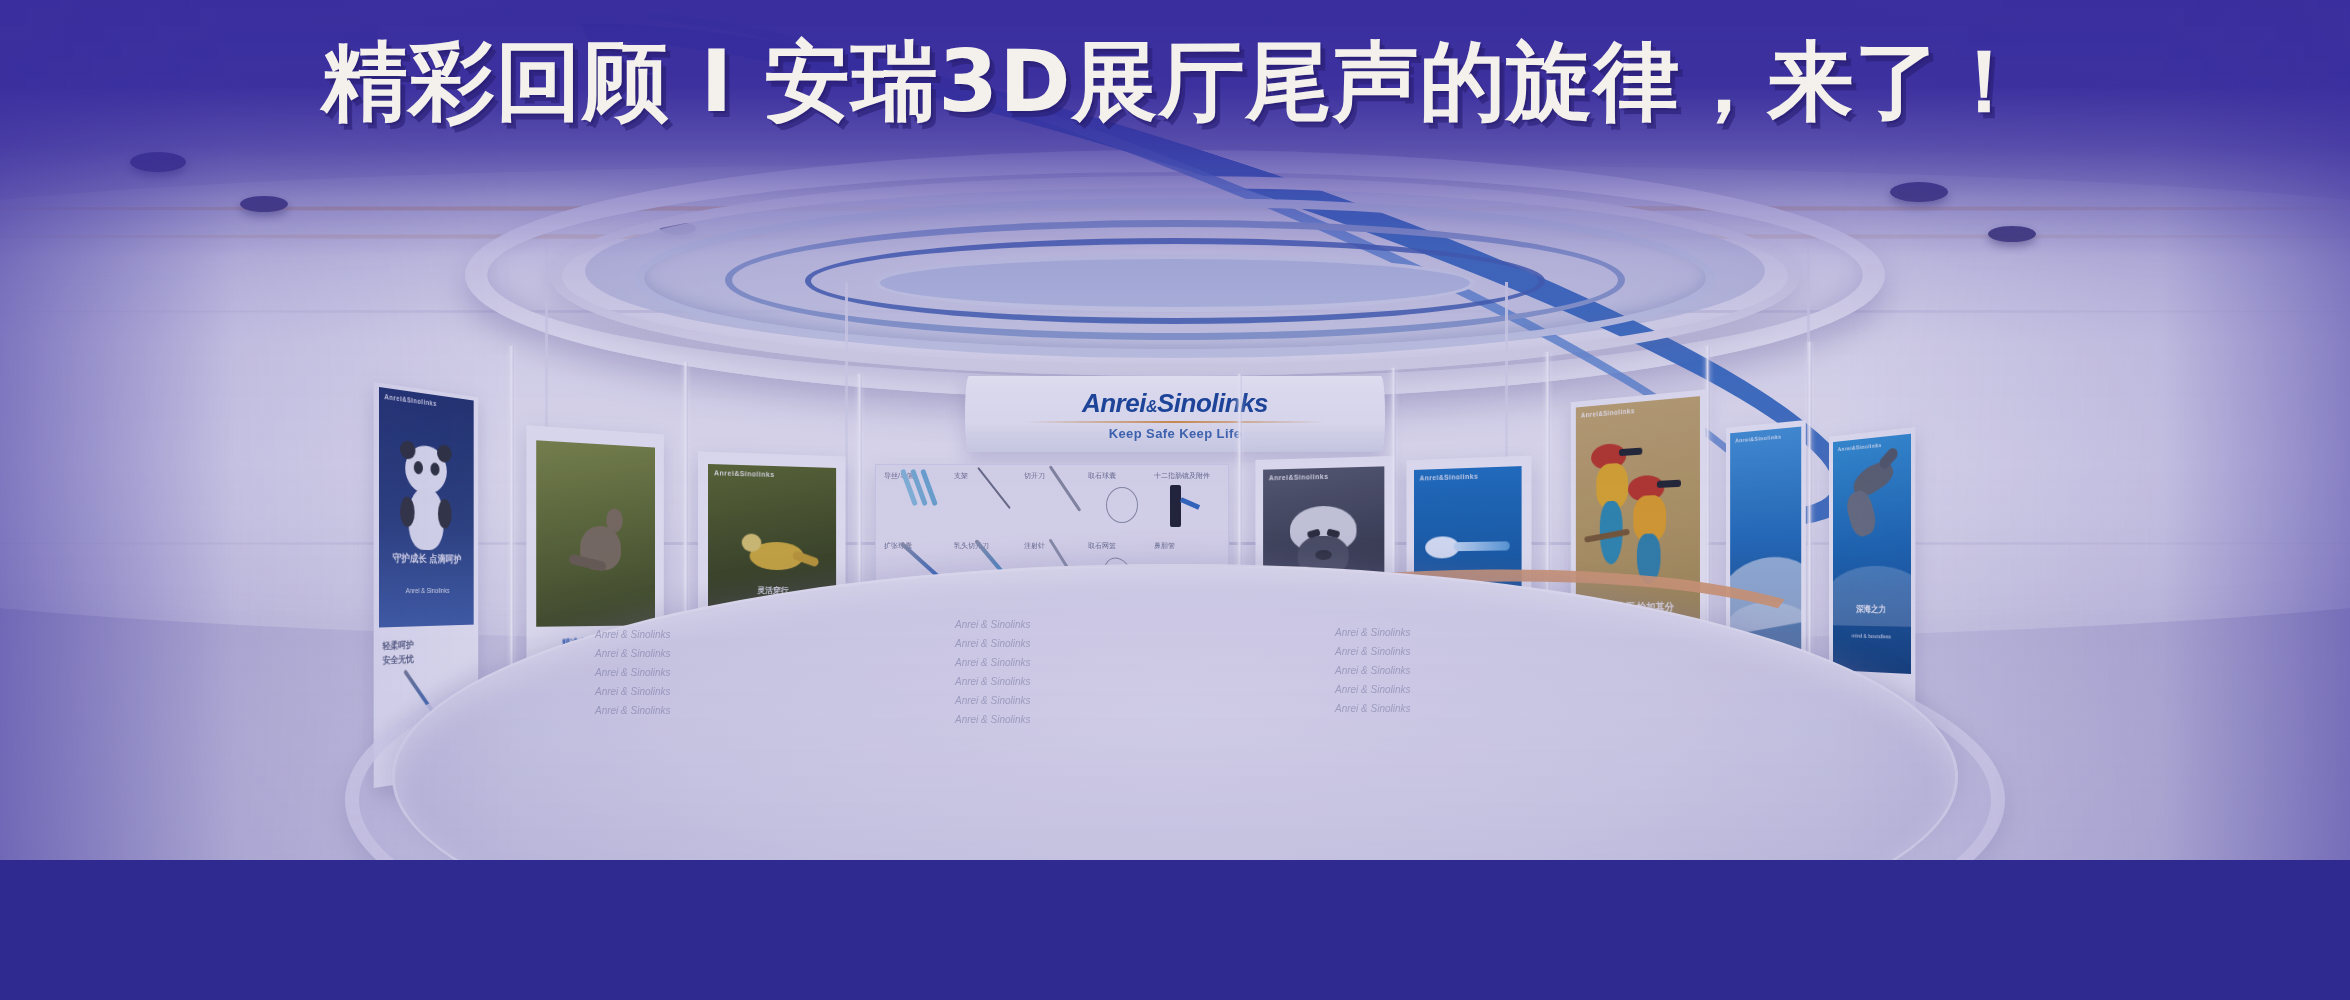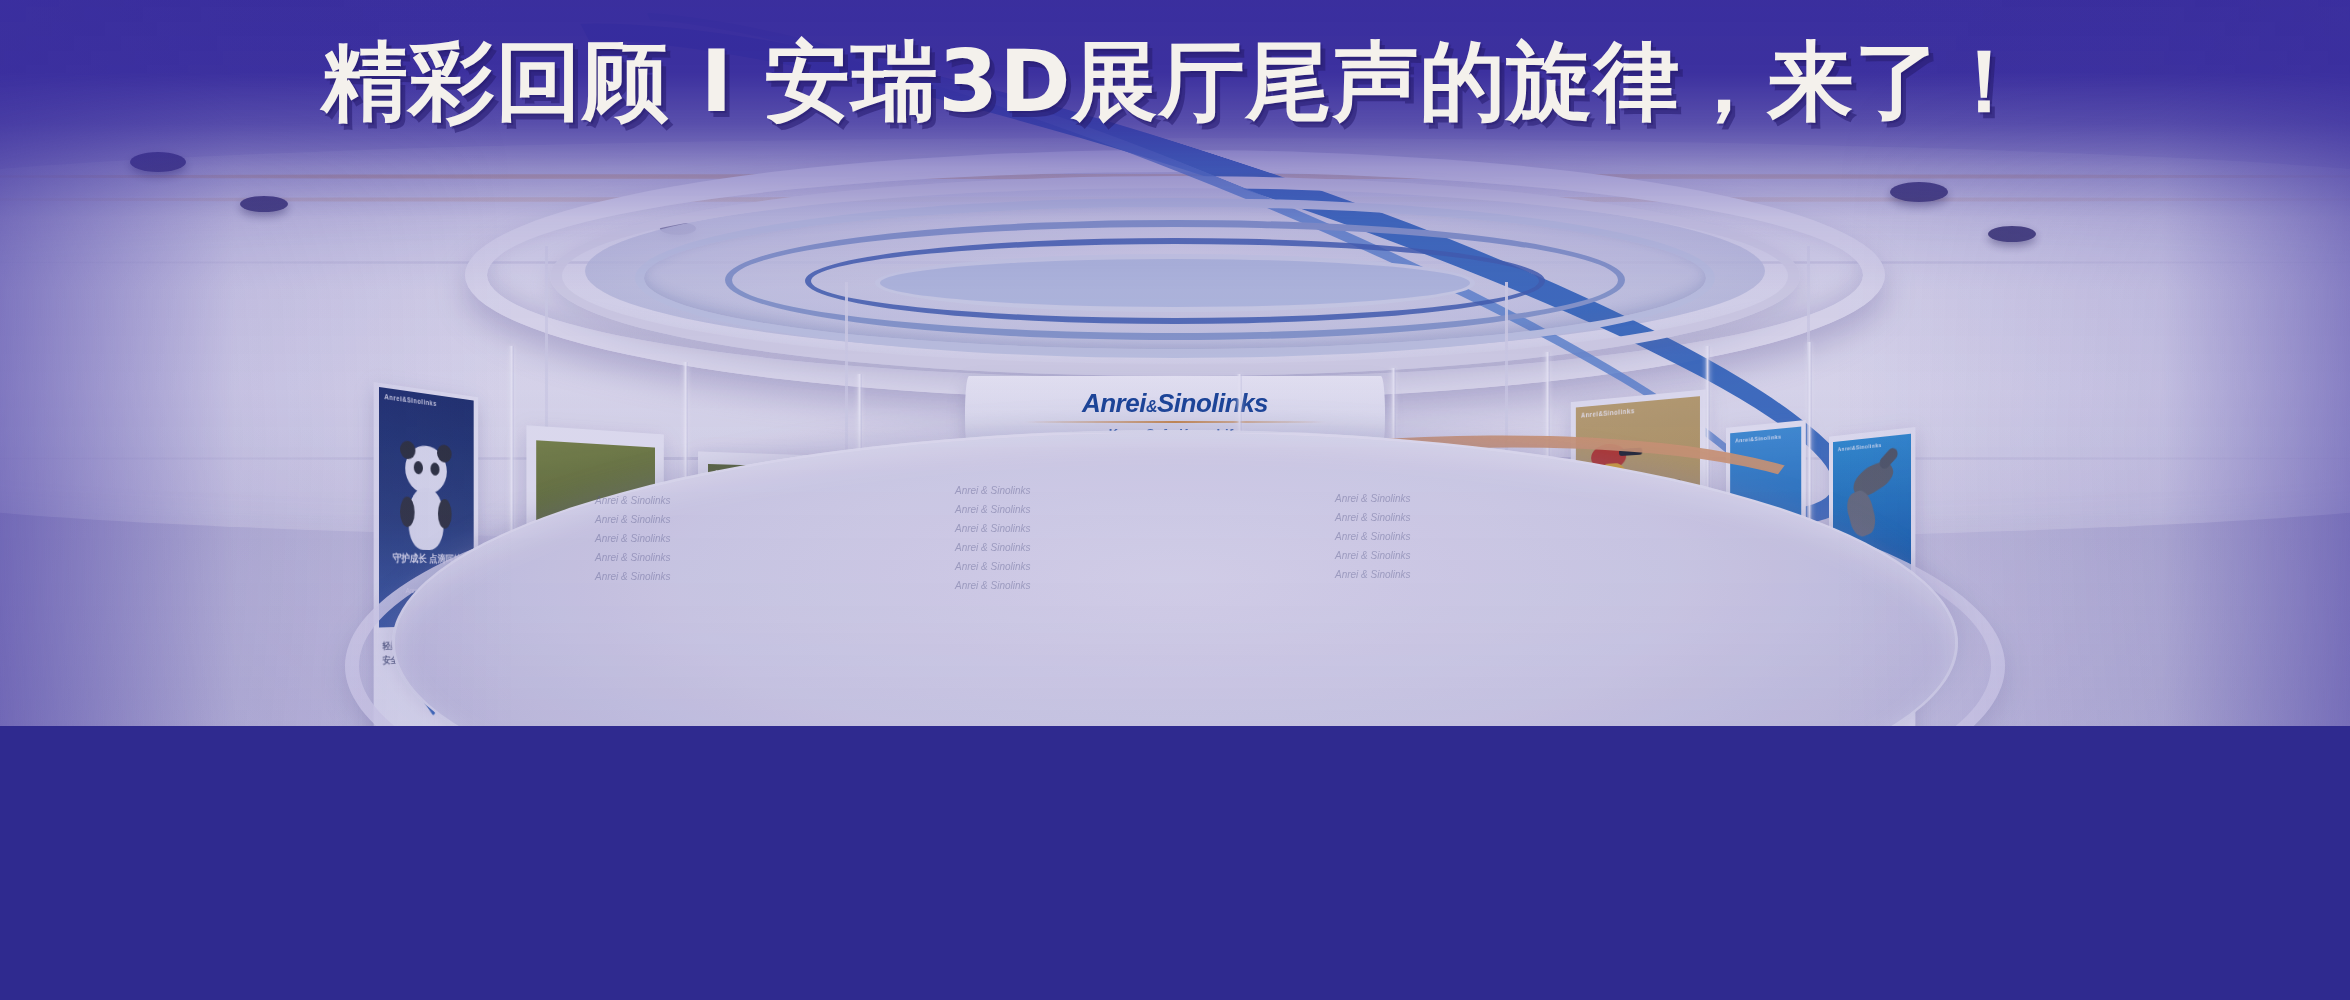--- a/index.html
+++ b/index.html
@@ -2,21 +2,21 @@
 <html><head>
 <meta charset="utf-8">
 <style>
   html, body {
     margin: 0; padding: 0;
     background: #2f2a8f;
     font-family: "Liberation Sans", "DejaVu Sans", sans-serif;
   }
   #stage {
     position: relative;
-    width: 2350px; height: 726px;
+    width: 2350px; height: 860px;
     overflow: hidden;
     background: #cfcce4;
   }
 
   
   .room {
     position: absolute; inset: 0;
     background:
       radial-gradient(ellipse 1500px 560px at 50% 96%, #e9e8f3 0%, #dcdaec 42%, #cecbe2 72%, #c4c1dd 100%),
       linear-gradient(180deg, #b9b5d6 0%, #d4d2e7 28%, #e4e3f0 60%, #d9d7ea 100%);

